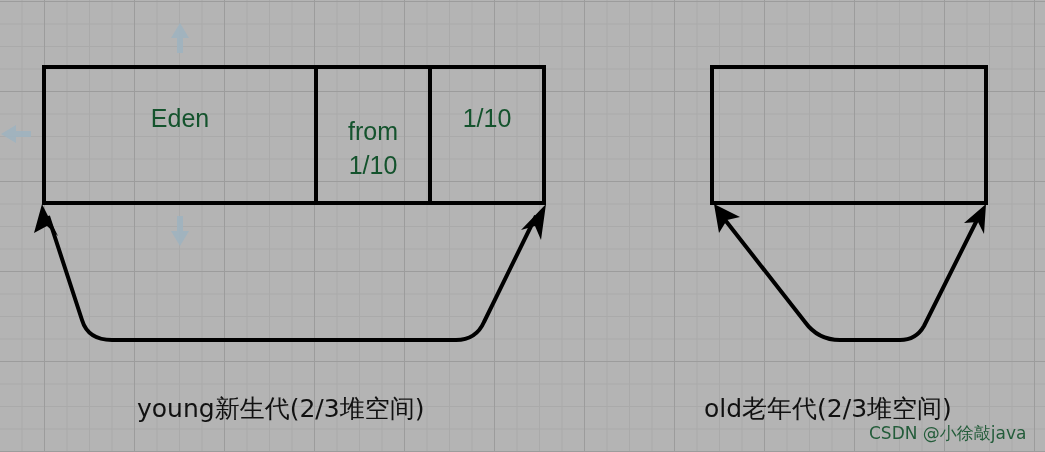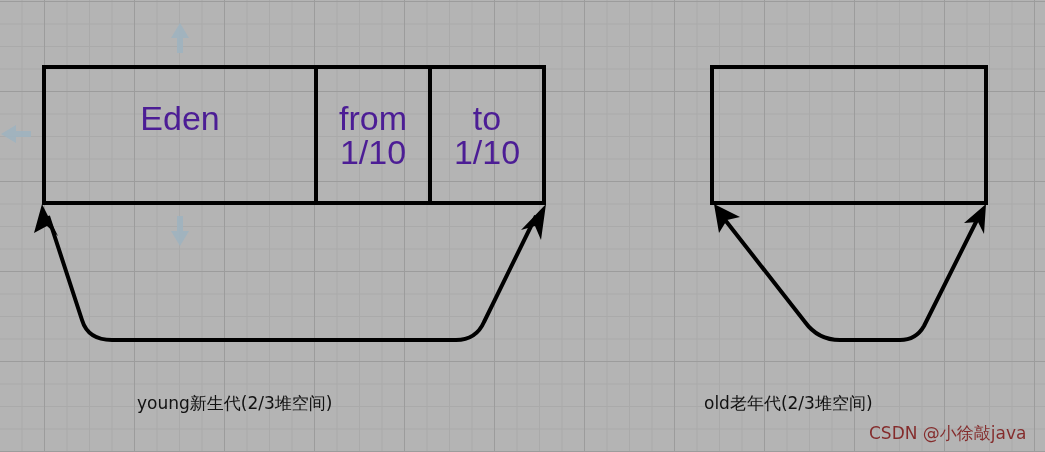--- a/index.html
+++ b/index.html
@@ -10,29 +10,29 @@
       linear-gradient(to right, #9c9c9c 1px, transparent 1px),
       linear-gradient(to bottom, #9c9c9c 1px, transparent 1px),
       linear-gradient(to right, #aaaaaa 1px, transparent 1px),
       linear-gradient(to bottom, #aaaaaa 1px, transparent 1px);
     background-size: 90px 90px, 90px 90px, 22.5px 22.5px, 22.5px 22.5px;
     background-position: 44px 1px, 44px 1px, 44px 1px, 44px 1px;
     font-family: "Liberation Sans", "DejaVu Sans", sans-serif;
   }
   svg.canvas { position:absolute; left:0; top:0; }
   .cell-label {
-    position:absolute; text-align:center; color:#4c1d95;
-    font-size:34px; line-height:34px;
+    position:absolute; text-align:center; color:#14532d;
+    font-size:25px; line-height:34px;
   }
   .caption {
-    position:absolute; color:#111; font-size:17px; white-space:nowrap;
+    position:absolute; color:#111; font-size:25px; white-space:nowrap;
     font-family: "DejaVu Sans", "Liberation Sans", sans-serif;
   }
   .watermark {
-    position:absolute; color:#7f1d1d; font-size:17px; white-space:nowrap;
+    position:absolute; color:#14532d; font-size:17px; white-space:nowrap;
     opacity:0.9;
     font-family: "DejaVu Sans", "Liberation Sans", sans-serif;
   }
 </style>
 </head>
 <body>
 
 <svg class="canvas" width="1045" height="452">
   <defs>
     <marker id="ah" markerWidth="10" markerHeight="10" refX="8" refY="5" orient="auto" markerUnits="userSpaceOnUse" viewBox="0 0 10 10">
@@ -69,25 +69,24 @@
   <g>
     <path d="M722,216 L805,322 Q818,340 840,340 L900,340 Q916,340 924,326 L978,218" fill="none" stroke="#000" stroke-width="4" stroke-linejoin="round"></path>
     <polygon points="714,204 740,217 727,220 719,233" fill="#000"></polygon>
     <polygon points="986,204 984,234 978,222 964,223" fill="#000"></polygon>
   </g>
 </svg>
 
 <div class="cell-label" style="left:44px; top:101px; width:272px;">
   <div>Eden</div>
 </div>
-<div class="cell-label" style="left:316px; top:101px; width:114px;">
+<div class="cell-label" style="left:316px; top:114px; width:114px;">
   <div>from</div>
   <div>1/10</div>
 </div>
 <div class="cell-label" style="left:430px; top:101px; width:114px;">
-  <div>to</div>
   <div>1/10</div>
 </div>
 
 <div class="caption" style="left:137px; top:392px;">young新生代(2/3堆空间)</div>
 <div class="caption" style="left:704px; top:392px;">old老年代(2/3堆空间)</div>
 
 <div class="watermark" style="left:869px; top:422px;">CSDN @小徐敲java</div>
 
 </body></html>

